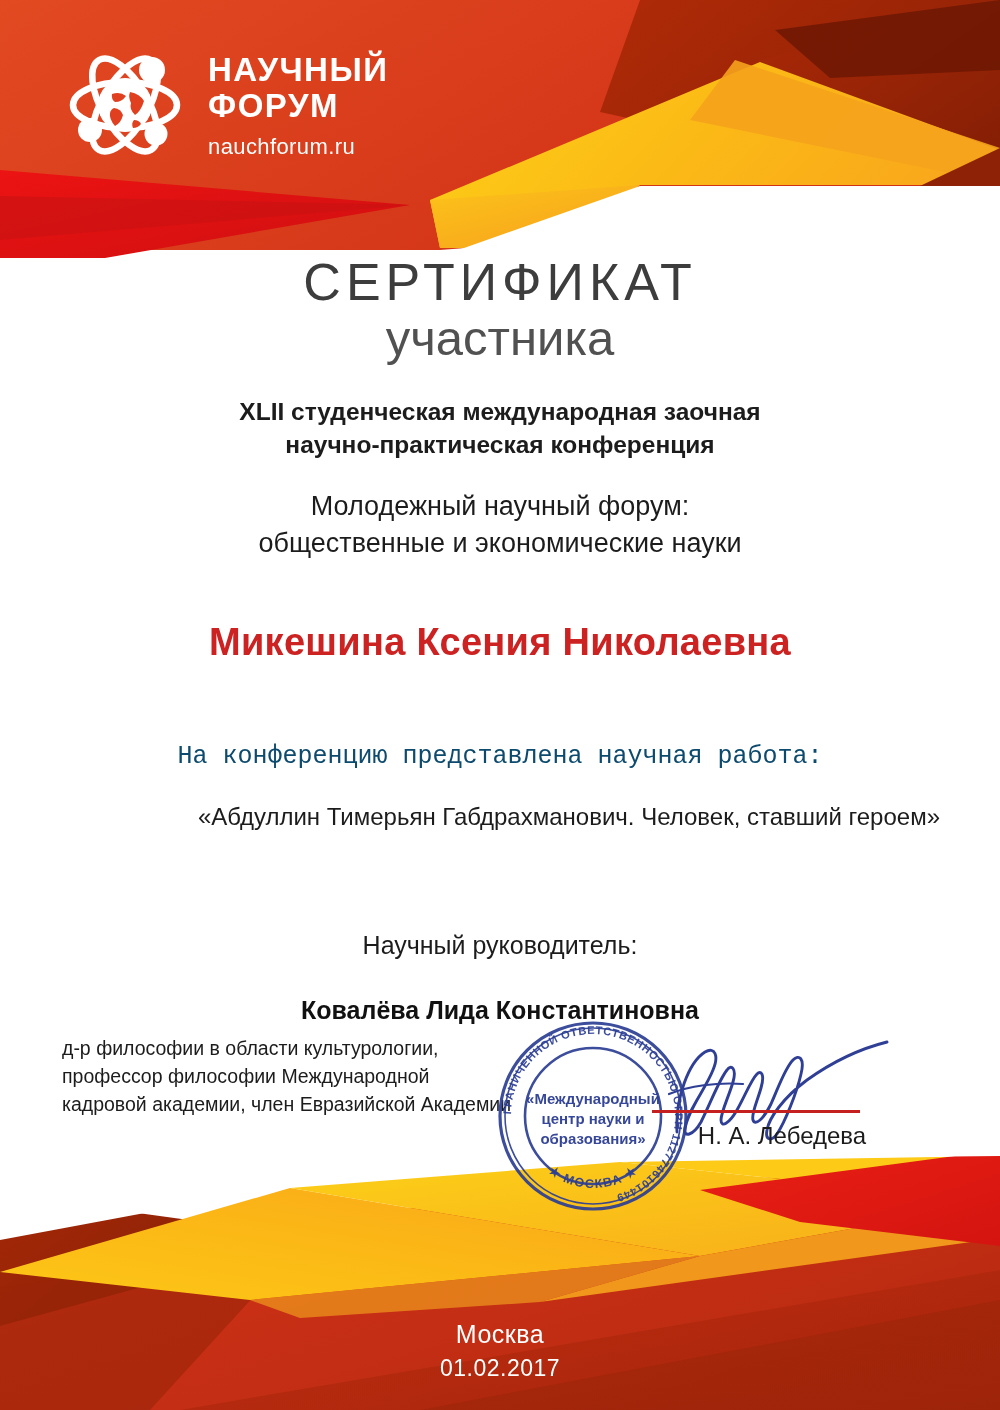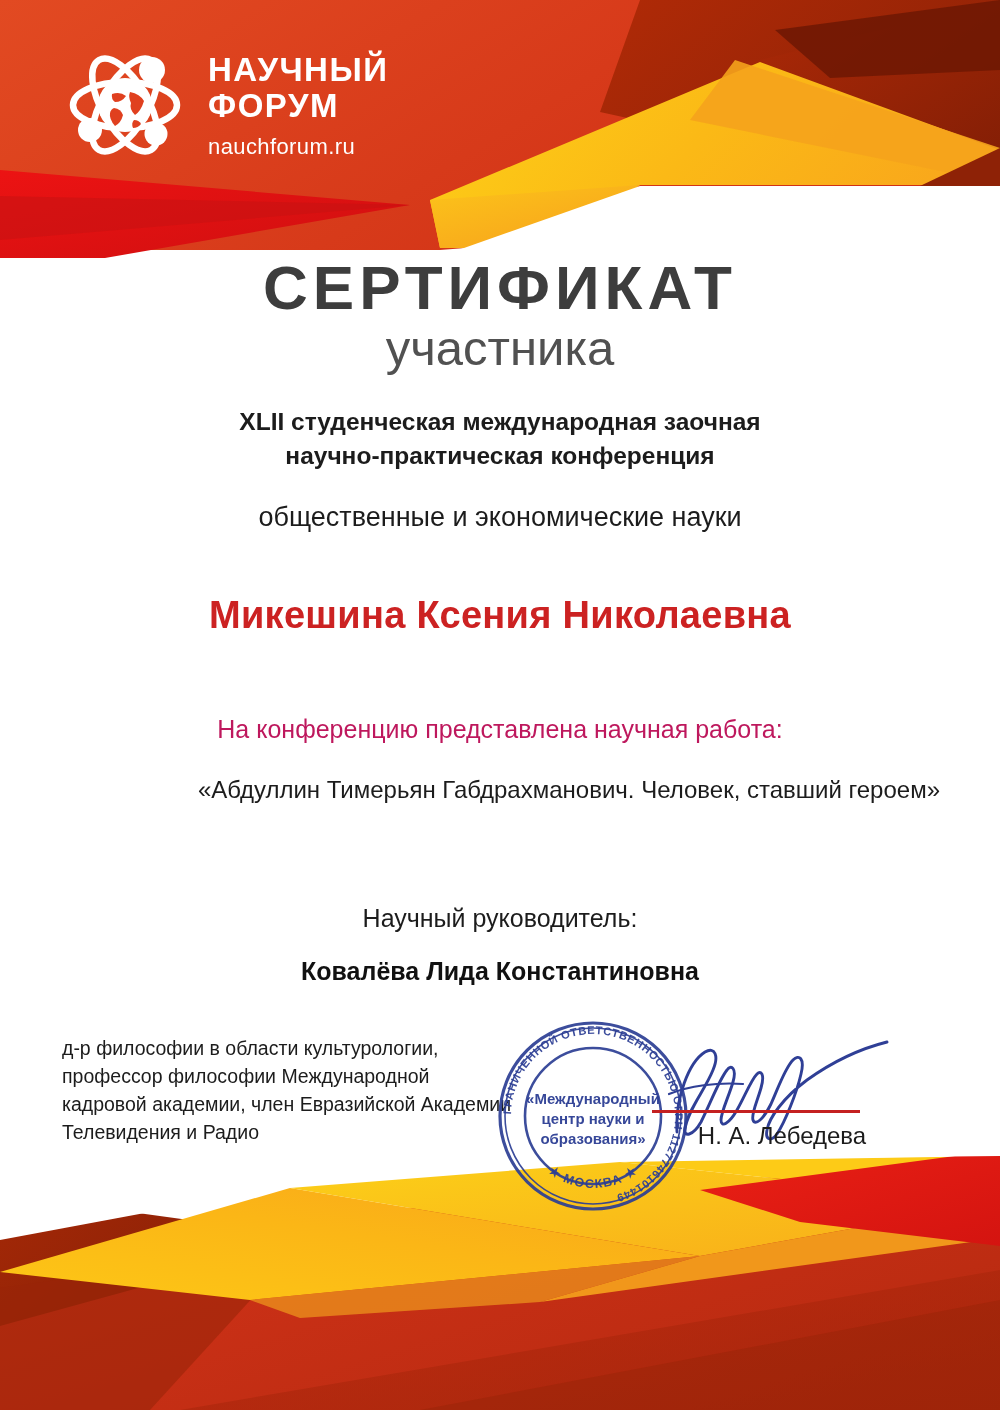--- a/index.html
+++ b/index.html
@@ -65,24 +65,24 @@
   .content {
     position: absolute;
     top: 255px;
     left: 0;
     width: 1000px;
     text-align: center;
     z-index: 4;
   }
 
   .title-main {
-    font-size: 62px;
+    font-size: 52px;
     letter-spacing: 5px;
     color: #3d3d3d;
-    font-weight: bold;
+    font-weight: normal;
     margin: 0;
     line-height: 1.05;
   }
   .title-sub {
     font-size: 49px;
     color: #515151;
     font-weight: normal;
     margin: 2px 0 0 0;
     line-height: 1.08;
   }
@@ -105,37 +105,38 @@
     margin-top: 58px;
     font-size: 38px;
     font-weight: bold;
     color: #cc2222;
     letter-spacing: 0.3px;
   }
 
   .work-label {
     margin-top: 78px;
     font-size: 25px;
-    color: #be185d;
+    color: #0c4a6e;
+    font-family: Liberation Mono, monospace;
   }
   .work-title {
     margin-top: 32px;
     font-size: 24px;
     color: #1c1c1c;
     padding: 0 60px;
     text-align: right;
   }
 
   .supervisor-label {
     margin-top: 100px;
     font-size: 25px;
     color: #1c1c1c;
   }
   .supervisor-name {
-    margin-top: 24px;
+    margin-top: 36px;
     font-size: 25px;
     font-weight: bold;
     color: #111111;
   }
 
   
   .sign-zone {
     position: absolute;
     top: 1028px;
     left: 0;
@@ -286,39 +287,39 @@
 
     <div class="title-main">СЕРТИФИКАТ</div>
     <div class="title-sub">участника</div>
 
     <div class="conf-lines">
       <div>XLII студенческая международная заочная</div>
       <div>научно-практическая конференция</div>
     </div>
 
     <div class="forum-lines">
+      <div>Молодежный научный форум:</div>
       <div>общественные и экономические науки</div>
     </div>
 
     <div class="participant-name">Микешина Ксения Николаевна</div>
 
     <div class="work-label">На конференцию представлена научная работа:</div>
     <div class="work-title">«Абдуллин Тимерьян Габдрахманович. Человек, ставший героем»</div>
 
     <div class="supervisor-label">Научный руководитель:</div>
     <div class="supervisor-name">Ковалёва Лида Константиновна</div>
   </div>
 
   <div class="sign-zone">
 
     <div class="credentials">
       <div>д-р философии в области культурологии,</div>
       <div>профессор философии Международной</div>
       <div>кадровой академии, член Евразийской Академии</div>
-      <div>Телевидения и Радио</div>
     </div>
 
     <div class="stamp-wrap">
       <svg width="200" height="200" viewBox="0 0 200 200" xmlns="http://www.w3.org/2000/svg">
         <defs>
           <path id="stampOuterPath" d="M 100,100 m -82,0 a 82,82 0 1,1 164,0 a 82,82 0 1,1 -164,0"></path>
           <path id="stampBottomPath" d="M 100,100 m -72,0 a 72,72 0 1,0 144,0"></path>
         </defs>
         <g stroke="#2c3e94" fill="none" opacity="0.92">
           <circle cx="100" cy="100" r="93" stroke-width="3.2"></circle>
@@ -400,14 +401,18 @@
       <polygon points="700,40 1000,0 1000,96 800,72" fill="url(#gBotRedBright)"></polygon>
 
       <polygon points="180,260 1000,120 1000,260" fill="url(#gBotRedDeep)" opacity="0.55"></polygon>
       <polygon points="420,260 1000,150 1000,260" fill="#8f2107" opacity="0.35"></polygon>
 
       <polygon points="0,0 1000,0 1000,6 620,10 290,36 0,42" fill="#ffffff"></polygon>
       <polygon points="0,42 290,36 0,90" fill="#ffffff"></polygon>
     </svg>
   </div>
 
+  <div class="footer">
+    <div class="footer-city">Москва</div>
+    <div class="footer-date">01.02.2017</div>
+  </div>
 
 </div>
 
 </body></html>

